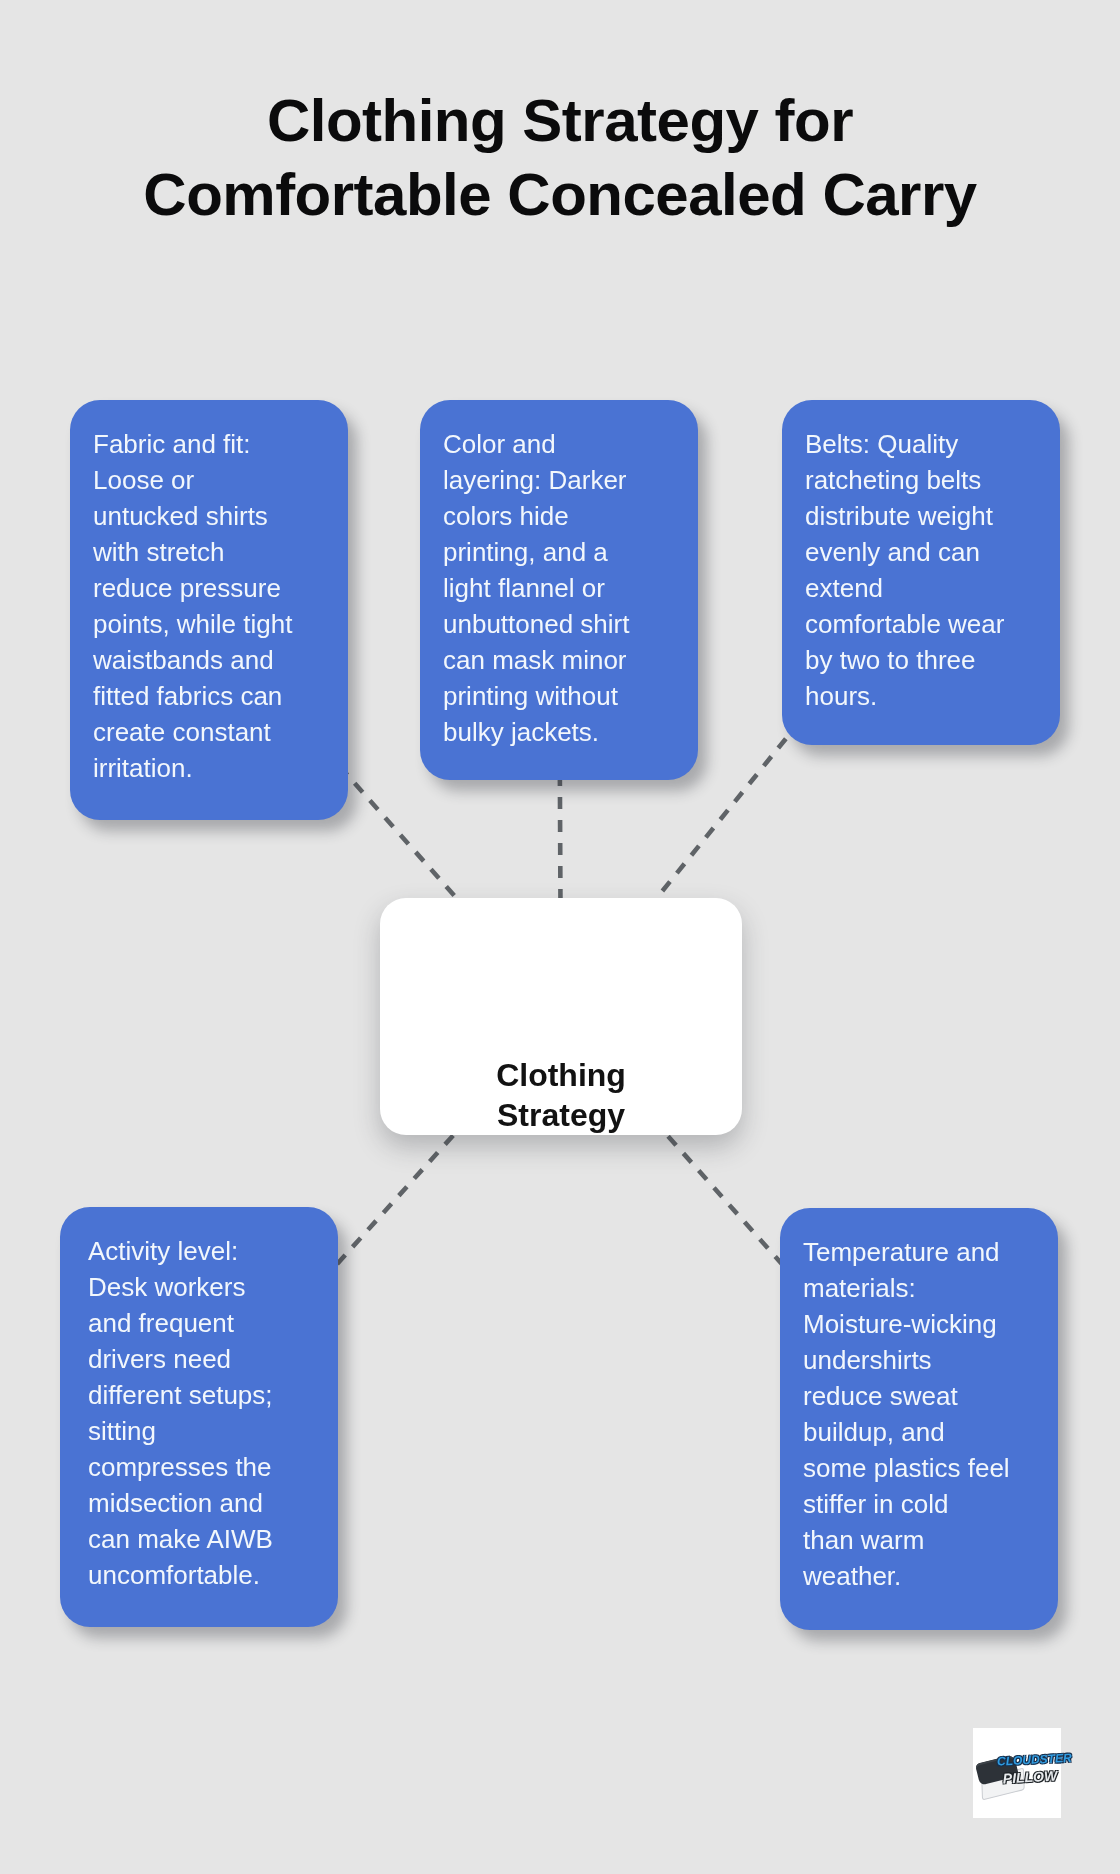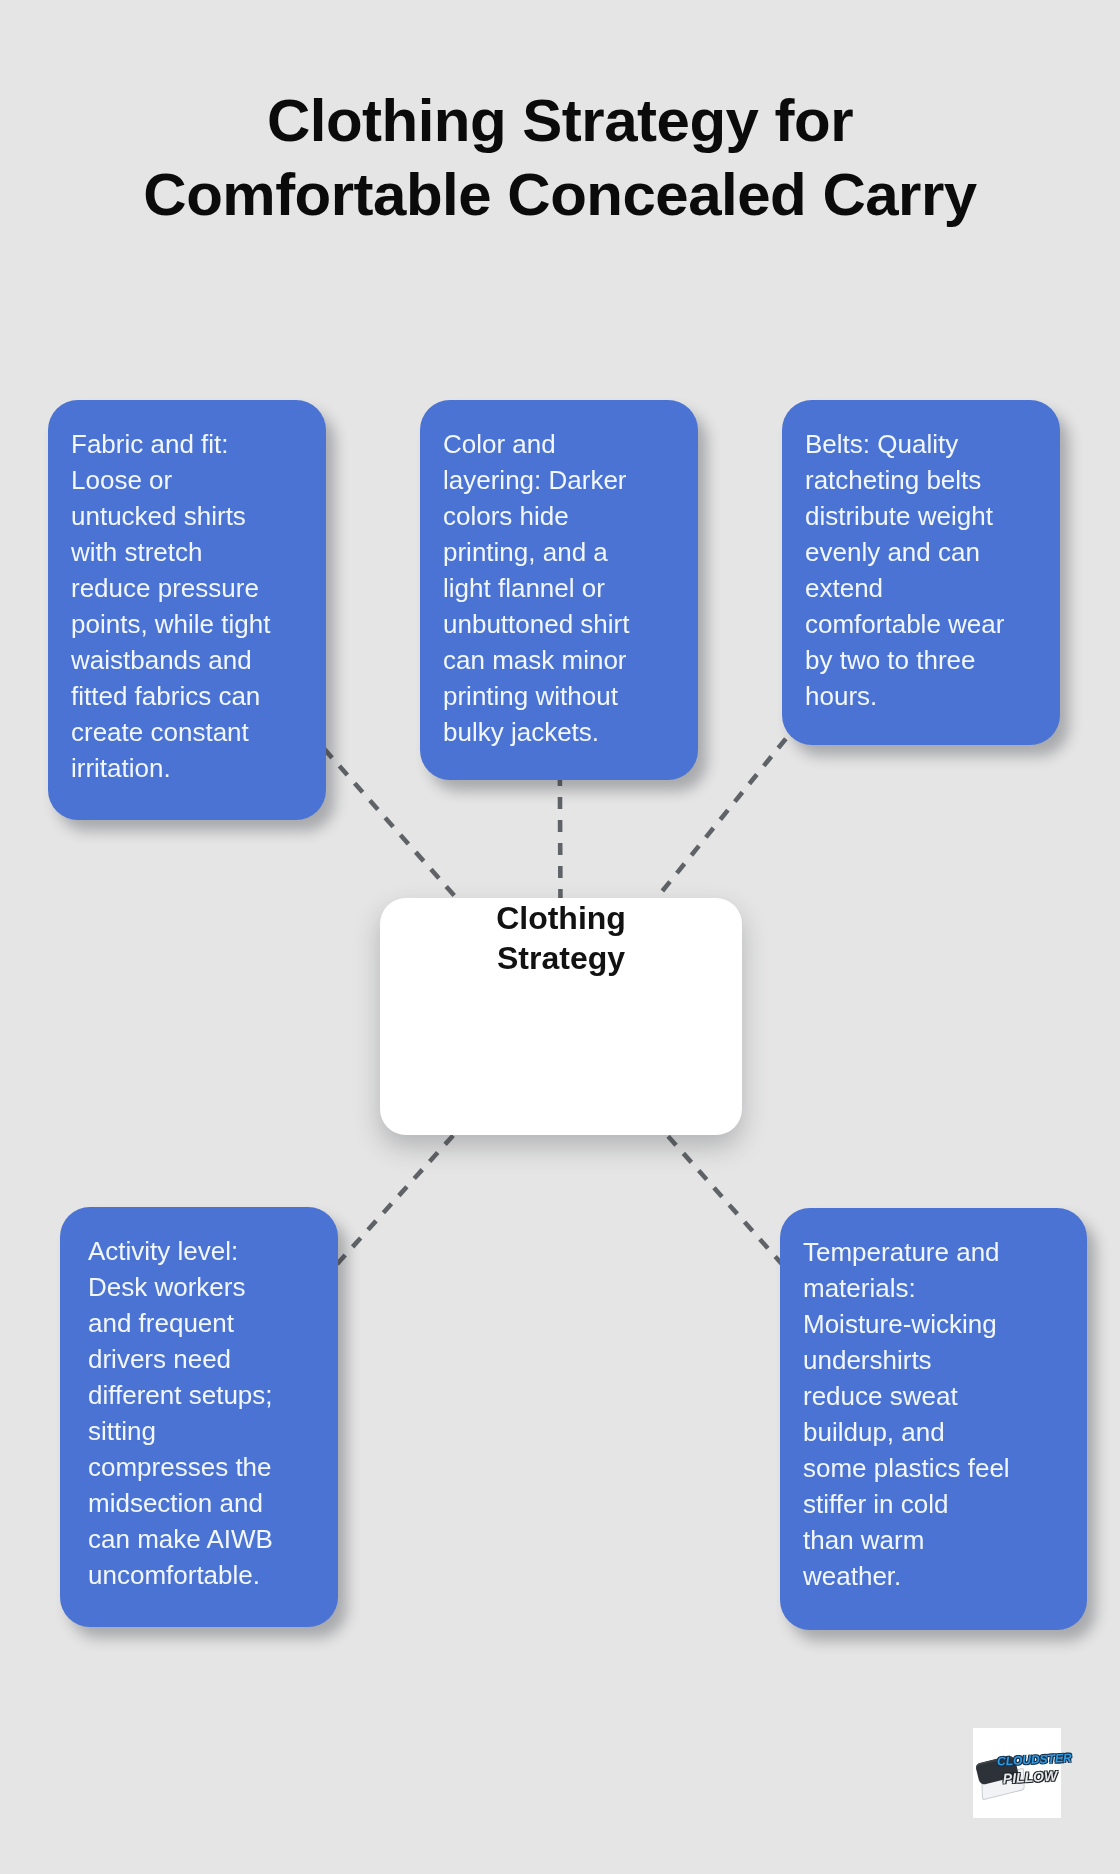--- a/index.html
+++ b/index.html
@@ -38,34 +38,34 @@
     box-shadow: 9px 11px 14px rgba(45, 50, 58, 0.33);
     box-sizing: border-box;
     padding: 26px 16px 24px 23px;
   }
   .node .node-text {
     color: #f2f7fc;
     font-size: 26px;
     line-height: 36px;
     white-space: pre-line;
   }
-  .node-1 { left: 48px;  top: 400px;  width: 278px; height: 420px; }
+  .node-1 { left: 70px;  top: 400px;  width: 278px; height: 420px; }
   .node-2 { left: 420px; top: 400px;  width: 278px; height: 380px; }
   .node-3 { left: 782px; top: 400px;  width: 278px; height: 345px; }
   .node-4 { left: 60px;  top: 1207px; width: 278px; height: 420px; padding-left: 28px; }
-  .node-5 { left: 780px; top: 1208px; width: 307px; height: 422px; }
+  .node-5 { left: 780px; top: 1208px; width: 278px; height: 422px; }
   .center-node {
     position: absolute;
     left: 380px; top: 898px;
     width: 362px; height: 237px;
     background: #ffffff;
     border-radius: 26px;
     box-shadow: 0 12px 26px rgba(50, 55, 62, 0.28);
     display: flex;
-    align-items: flex-start;
+    align-items: flex-end;
     justify-content: center;
   }
   .center-node .center-label {
     font-size: 32px;
     line-height: 40px;
     font-weight: 700;
     color: #121212;
     text-align: center;
     white-space: pre-line;
   }

